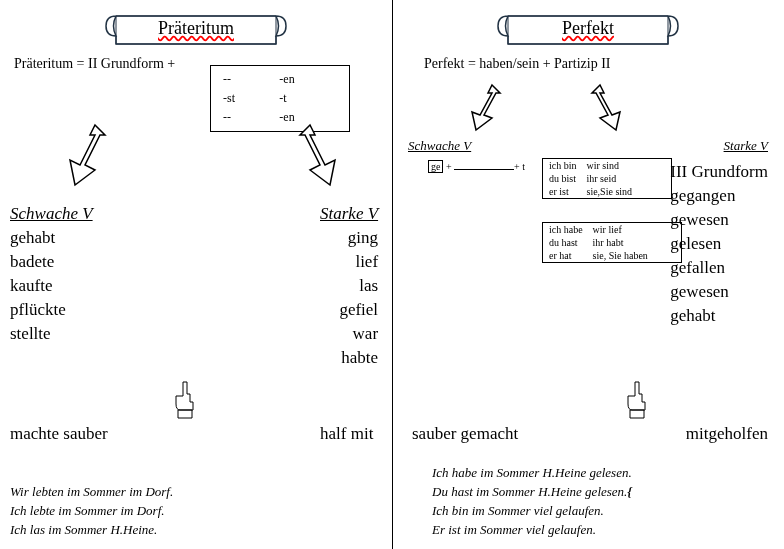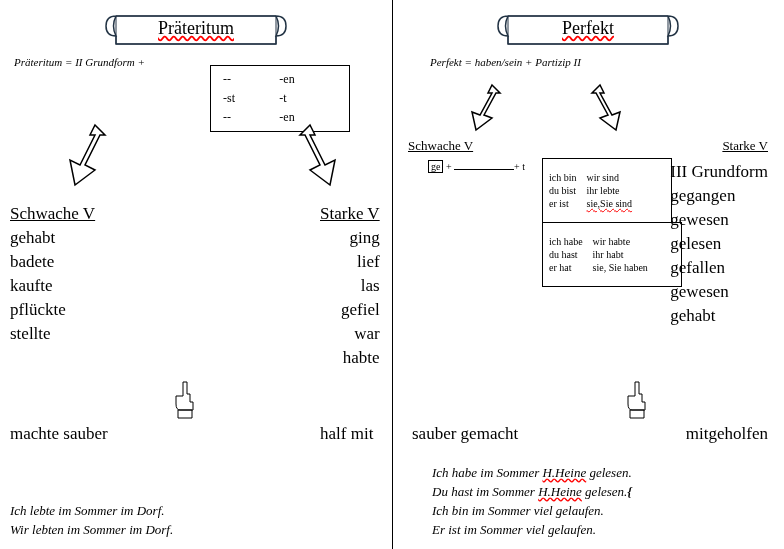--- a/index.html
+++ b/index.html
@@ -4,33 +4,33 @@
 <style>
   * { box-sizing: border-box; margin: 0; padding: 0; }
   body { font-family: "Times New Roman", serif; font-size: 13px; background: #fff; width: 784px; height: 549px; position: relative; }
   .page { display: flex; width: 784px; height: 549px; }
   .half { width: 50%; position: relative; padding: 8px 10px; }
   .divider { position: absolute; left: 392px; top: 0; width: 1px; height: 549px; background: #000; }
   .scroll-banner { position: relative; margin: 0 auto 8px auto; width: 200px; height: 40px; }
   .scroll-svg { position: absolute; left: 0; top: 0; }
   .scroll-title { position: absolute; left: 0; top: 0; width: 200px; text-align: center; line-height: 40px; font-size: 18px; }
   .scroll-title .u { text-decoration: underline; text-decoration-color: red; text-decoration-style: wavy; }
-  .formula { font-size: 11px; margin: 6px 0 6px 4px; font-style: italic; }
+  .formula { font-size: 14px; margin: 6px 0 6px 4px; }
   .endings-box { position: absolute; left: 210px; top: 65px; width: 140px; border: 1px solid #000; padding: 4px 8px; font-size: 12px; }
   .endings-box table { width: 100%; border-collapse: collapse; }
   .endings-box td { padding: 2px 4px; }
   .arrow { position: absolute; }
-  .heading-it { text-decoration: underline; font-size: 13px; }
+  .heading-it { font-style: italic; text-decoration: underline; font-size: 13px; }
   .col { position: absolute; }
   .col div { margin: 4px 0; font-size: 17px; }
   .hand { position: absolute; }
   .sentences { position: absolute; left: 10px; bottom: 8px; font-style: italic; font-size: 13px; }
   .sentences div { margin: 3px 0; }
-  .ud { text-decoration: underline; text-decoration-color: red; text-decoration-style: wavy; text-align: right; }
-  .conj-box { position: absolute; border: 1px solid #000; padding: 12px 6px; font-size: 10px; }
+  .ud { text-decoration-color: red; text-decoration-style: wavy; text-align: right; }
+  .conj-box { position: absolute; border: 1px solid #000; padding: 0 6px; font-size: 10px; }
   .conj-box table { border-collapse: collapse; }
   .conj-box td { padding: 1px 10px 1px 0; }
   .ge-box { position: absolute; font-size: 10px; margin-left: 20px; }
   .ge-box .box1 { display:inline-block; border:1px solid #000; padding:0 2px; }
   .ge-box .box2 { display:inline-block; border-bottom:1px solid #000; width:60px; height:10px; vertical-align: baseline; }
   .note-mark { font-weight: bold; }
 </style>
 </head>
 <body>
 
@@ -98,35 +98,36 @@
     </svg>
 
     <div class="col" style="left:10px; top:420px">
       <div>machte sauber</div>
     </div>
     <div class="col" style="left:320px; top:420px">
       <div>half mit</div>
     </div>
 
     <div class="sentences">
+      <div>Wir lebten im Sommer im Dorf.</div>
       <div>Ich lebte im Sommer im Dorf.</div>
-      <div>Wir lebten im Sommer im Dorf.</div>
+      <div><span>Ich las im Sommer </span><span class="ud">H.Heine</span><span>.</span></div>
     </div>
   </div>
 
   <div class="half">
     <div class="scroll-banner">
       <svg class="scroll-svg" width="200" height="40">
         <path d="M20,8 Q10,8 10,18 Q10,28 20,28 Q15,18 20,8 L180,8 Q190,8 190,18 Q190,28 180,28 Q185,18 180,8 M20,28 L20,36 L180,36 L180,28" fill="none" stroke="#234" stroke-width="1.5"></path>
         <path d="M20,8 L180,8 L180,36 L20,36 Z" fill="none" stroke="#234" stroke-width="1"></path>
       </svg>
       <div class="scroll-title"><span class="u">Perfekt</span></div>
     </div>
 
-    <div class="formula" style="margin-left:28px">Perfekt = haben/sein + Partizip II</div>
+    <div class="formula" style="margin-left:22px">Perfekt = haben/sein + Partizip II</div>
 
     <svg class="arrow" style="left:70px; top:80px" width="50" height="55">
       <path d="M30,5 L38,13 L34,13 L22,35 L30,38 L14,50 L10,32 L18,35 L30,13 L26,13 Z" fill="#fff" stroke="#000" stroke-width="1.5"></path>
     </svg>
     <svg class="arrow" style="left:190px; top:80px" width="50" height="55">
       <path d="M18,5 L10,13 L14,13 L26,35 L18,38 L34,50 L38,32 L30,35 L18,13 L22,13 Z" fill="#fff" stroke="#000" stroke-width="1.5"></path>
     </svg>
 
     <div class="heading-it" style="position:absolute; left:16px; top:138px">Schwache V</div>
     <div class="heading-it" style="position:absolute; right:16px; top:138px">Starke V</div>
@@ -148,36 +149,36 @@
 
     <div class="conj-box" style="left:150px; top:158px; width:130px">
       <table>
         <tbody>
             <tr>
               <td>ich bin</td>
               <td>wir sind</td>
             </tr>
         <tr>
               <td>du bist</td>
-              <td>ihr lebte</td>
+              <td>ihr seid</td>
             </tr>
         <tr>
               <td>er ist</td>
               <td class="ud">sie,Sie sind</td>
             </tr>
       </tbody>
         </table>
     </div>
 
     <div class="conj-box" style="left:150px; top:222px; width:140px">
       <table>
         <tbody>
             <tr>
               <td>ich habe</td>
-              <td>wir habte</td>
+              <td>wir lief</td>
             </tr>
         <tr>
               <td>du hast</td>
               <td>ihr habt</td>
             </tr>
         <tr>
               <td>er hat</td>
               <td>sie, Sie haben</td>
             </tr>
       </tbody>

